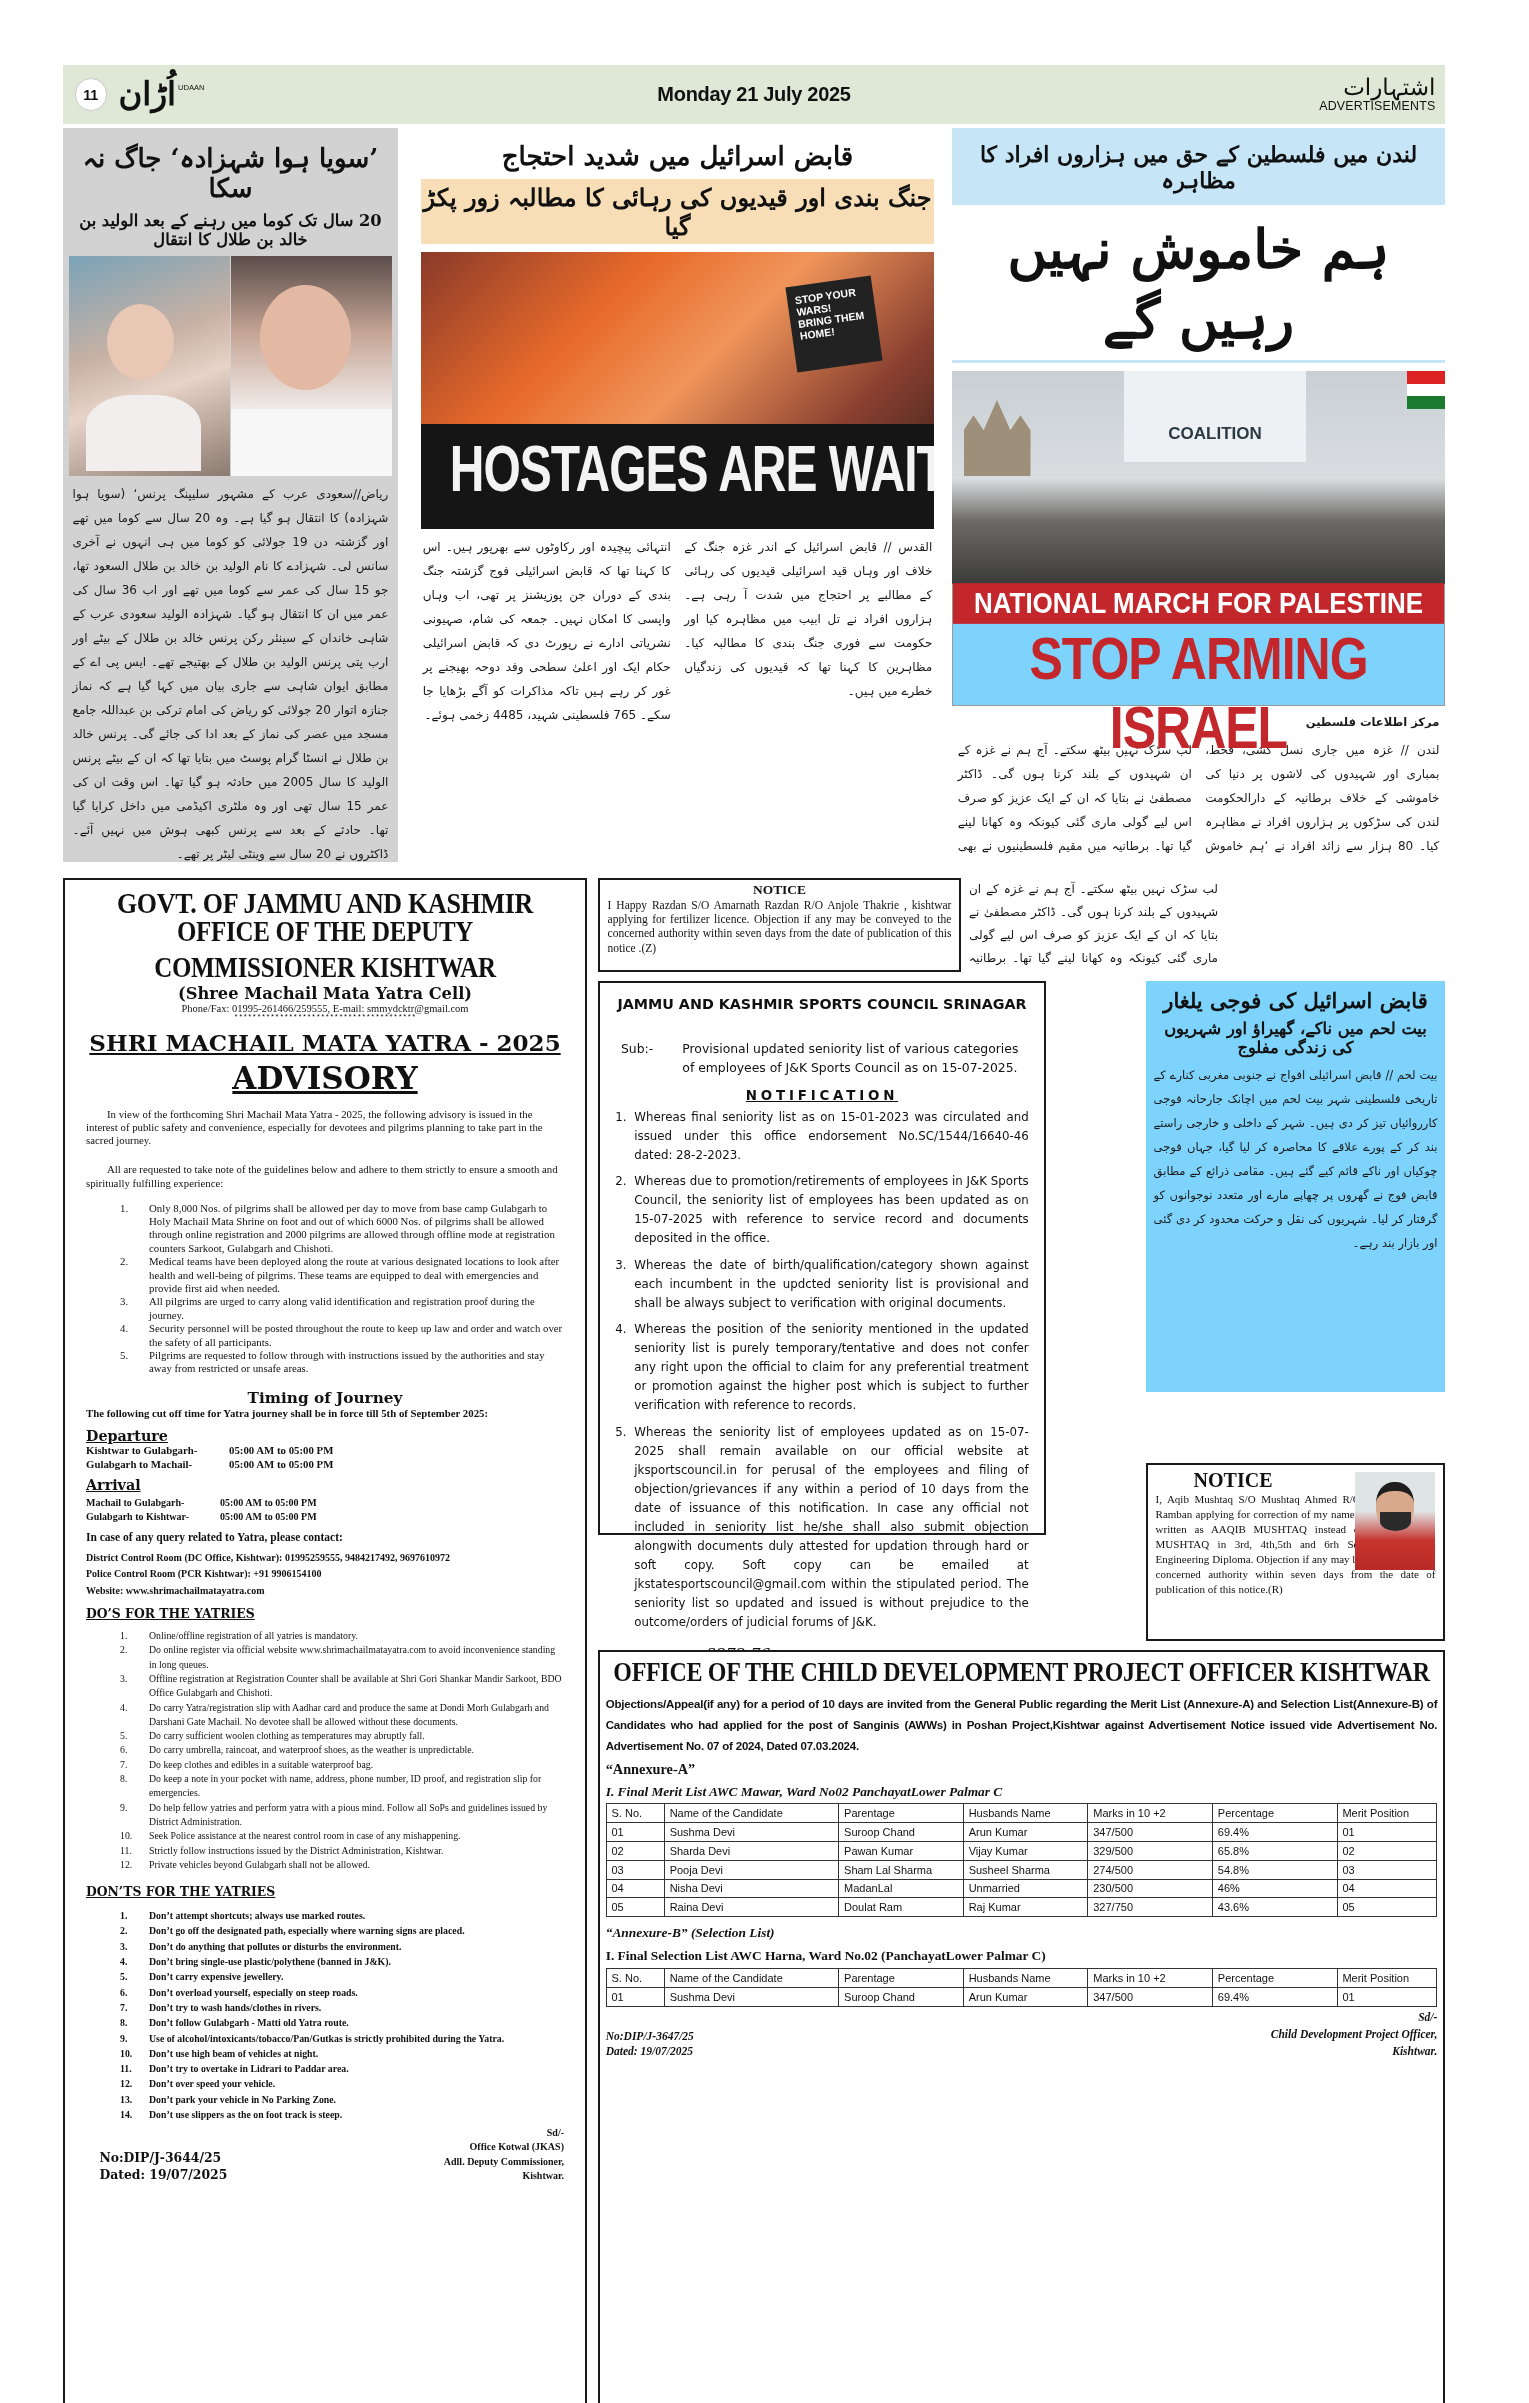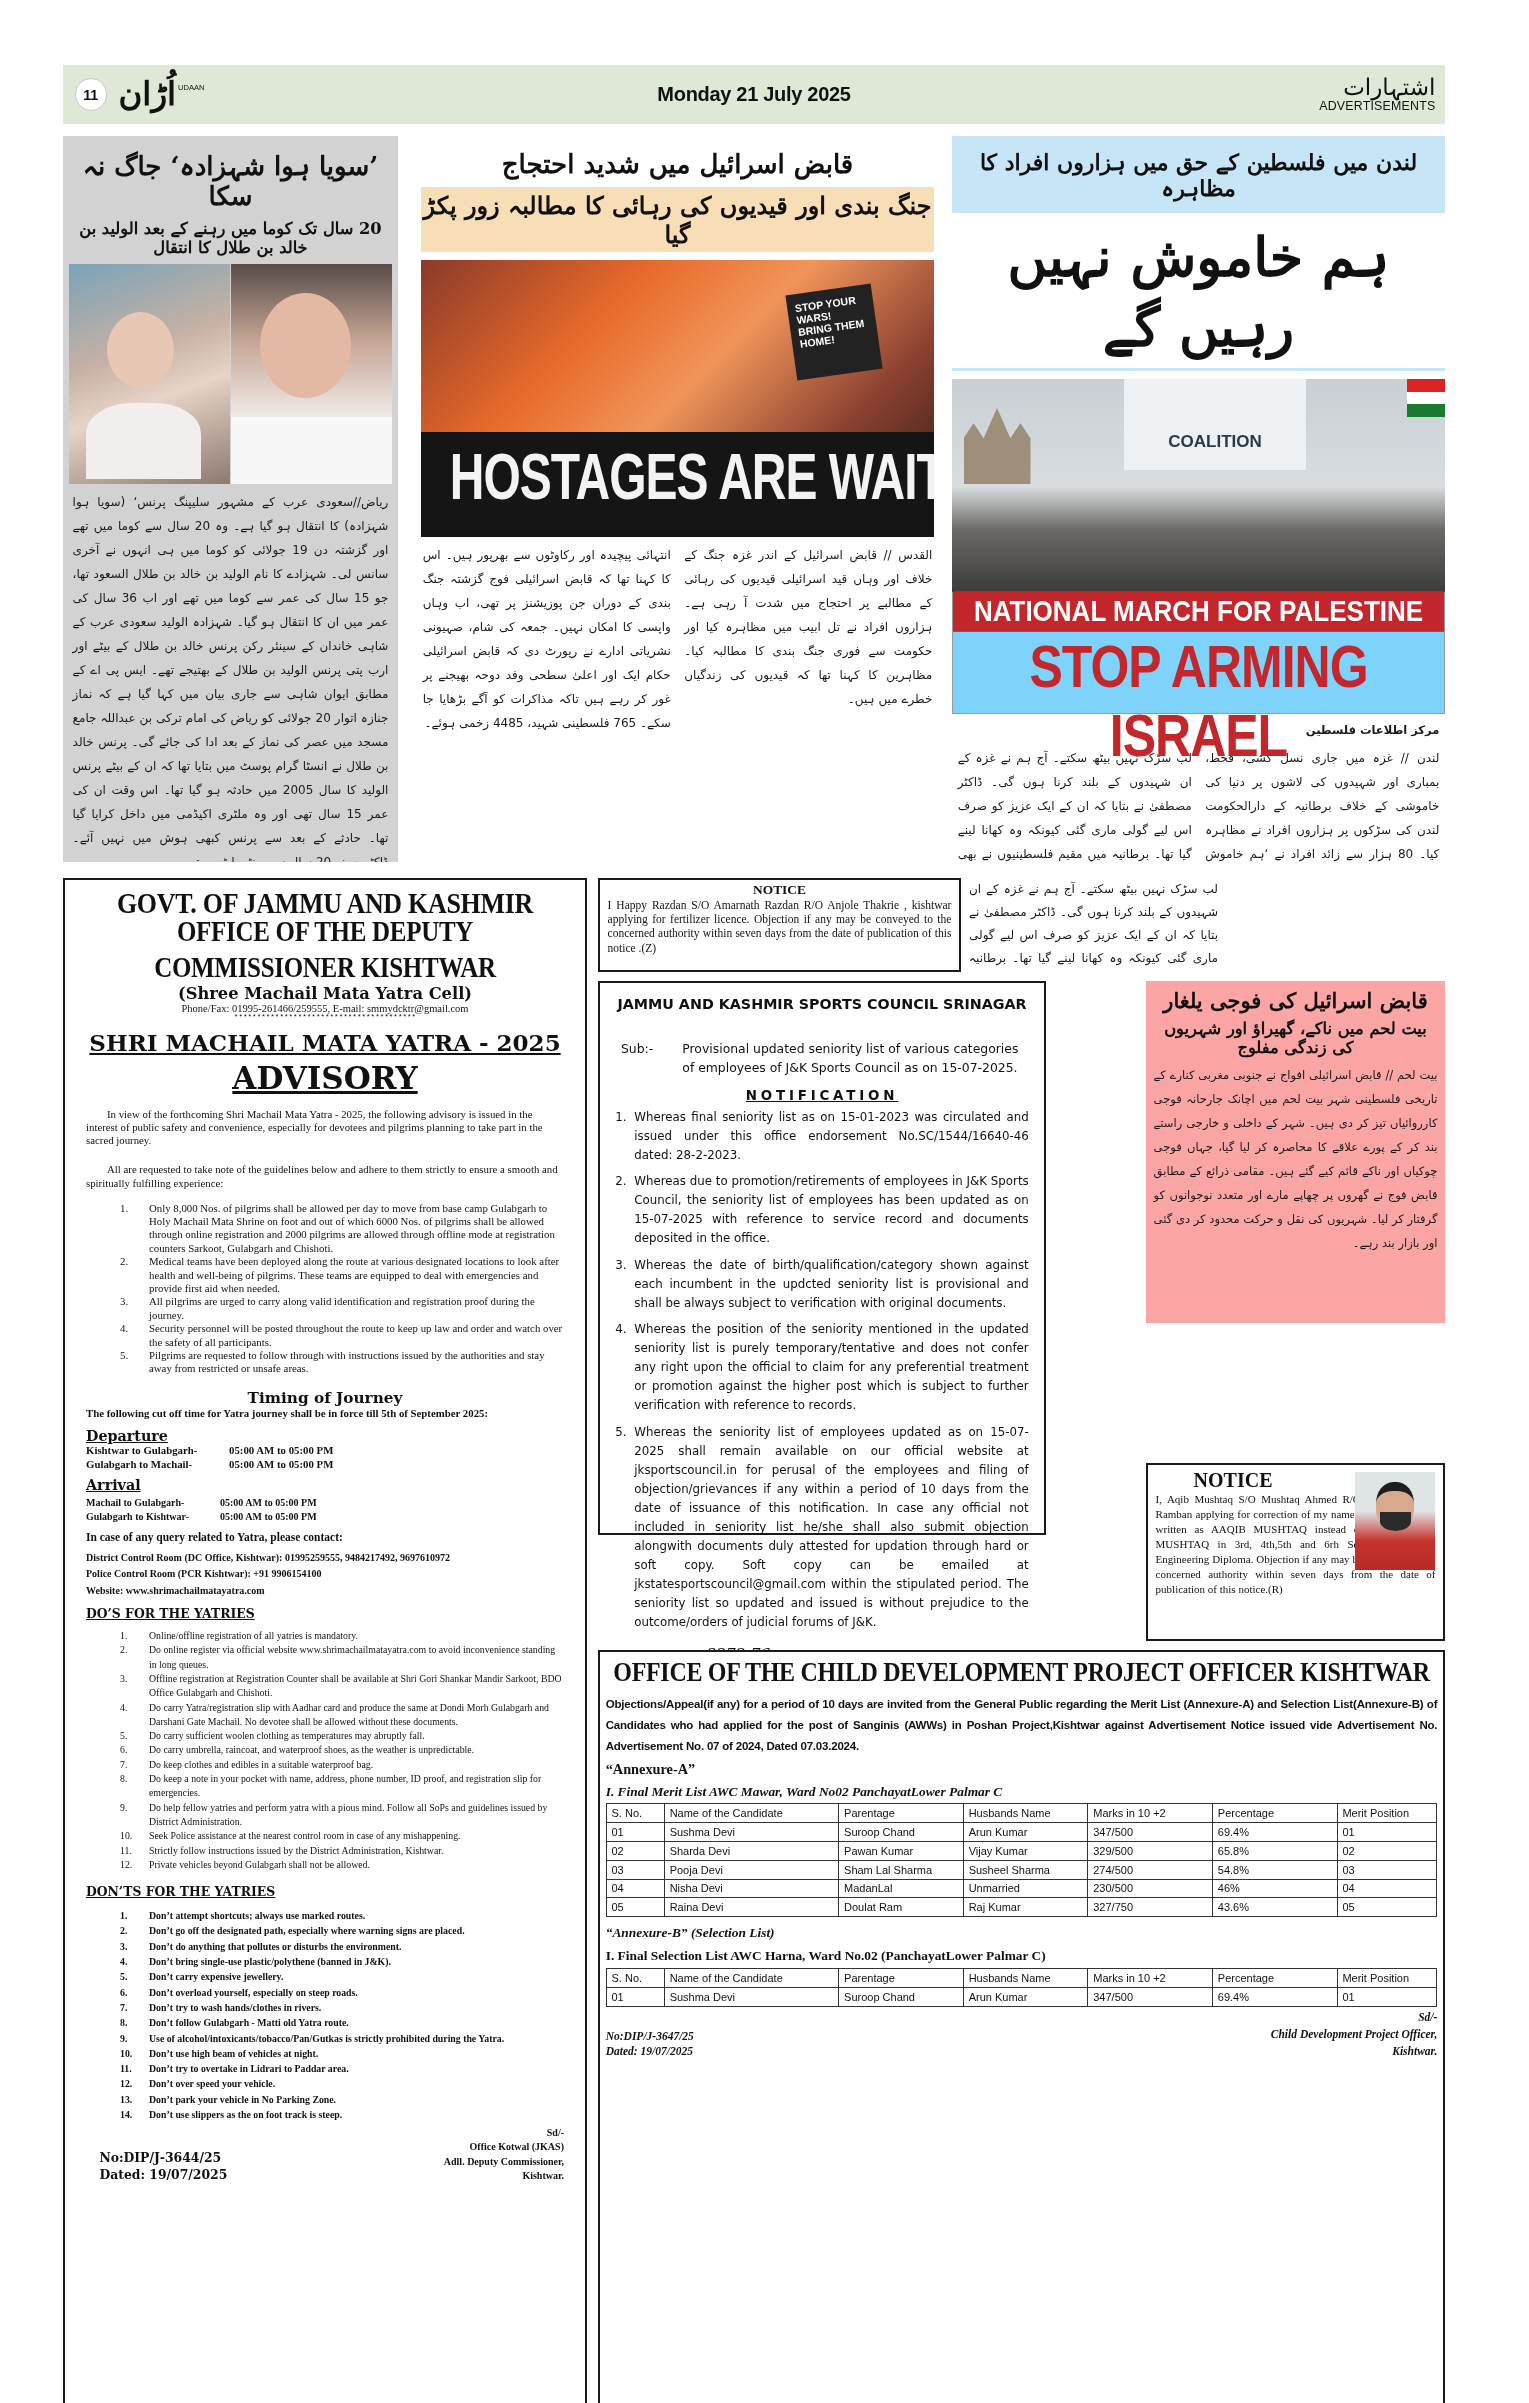--- a/index.html
+++ b/index.html
@@ -11,21 +11,21 @@
   .logo { display: flex; align-items: flex-end; gap: 1.9px; margin-left: 11.5px; }
   .logo .en { font: 7.6px "Liberation Sans", sans-serif; margin-bottom: 19px; }
   .logo .ur { font: bold 32.5px "DejaVu Serif", serif; direction: rtl; line-height: 1; }
   .head-left { display: flex; align-items: flex-start; }
   .date { position: absolute; left: 50%; transform: translateX(-50%); font: bold 20px "Liberation Sans", sans-serif; letter-spacing: -0.3px; }
   .section { text-align: right; }
   .section .ur { font: 23px "DejaVu Serif", serif; direction: rtl; line-height: 1; }
   .section .en { font: 12.4px "Liberation Sans", sans-serif; letter-spacing: 0.2px; }
   
   .news { position: relative; height: 750px; margin-top: 3.8px; }
-  .col { position: absolute; top: 0; bottom: 16px; overflow: hidden; margin-top: 8px; }
+  .col { position: absolute; top: 0; bottom: 16px; overflow: hidden; }
   .col-a { left: 0; width: 335px; background: #d2d2d2; }
   .col-b { left: 354px; width: 521px; }
   .col-c { left: 889px; width: 493px; }
   .urdu { direction: rtl; text-align: justify; font-family: "DejaVu Sans", sans-serif; font-size: 12px; line-height: 24px; color: #1a1a1a; }
   .hl { direction: rtl; text-align: center; font-family: "DejaVu Serif", serif; }
   .photo { position: relative; overflow: hidden; }
   .sub-hl { background: #f8deb7; }
   .blue-band { background: #c6e6f8; }
   
   .ads { position: relative; height: 1539px; }
@@ -350,21 +350,21 @@
           <div style="font:bold 19px 'DejaVu Serif',serif;margin-top:3.8px;">No:DIP/J-1309-P/25</div>
           <div style="font:bold 19px 'DejaVu Serif',serif;">Dated: 19/07/2025</div>
         </div>
         <div class="comic" style="text-align:center;font-size:12px;padding-right:29px;padding-top:17px;">
           <div>Secretary</div>
           <div>J&amp;K Sports Council</div>
         </div>
       </div>
     </div>
 
-    <article style="position:absolute;left:1083px;top:103px;width:299px;height:342px;background:#fca5a5;padding:7.6px 7.6px;overflow:hidden;">
+    <article style="position:absolute;left:1083px;top:103px;width:299px;height:411px;background:#7dd3fc;padding:7.6px 7.6px;overflow:hidden;">
       <h2 class="hl" style="font-size:21px;">قابض اسرائیل کی فوجی یلغار</h2>
       <h3 class="hl" style="font-size:16.3px;margin-top:5.7px;">بیت لحم میں ناکے، گھیراؤ اور شہریوں کی زندگی مفلوج</h3>
       <p class="urdu" style="font-size:11.5px;line-height:24px;margin-top:5.7px;">بیت لحم // قابض اسرائیلی افواج نے جنوبی مغربی کنارے کے تاریخی فلسطینی شہر بیت لحم میں اچانک جارحانہ فوجی کارروائیاں تیز کر دی ہیں۔ شہر کے داخلی و خارجی راستے بند کر کے پورے علاقے کا محاصرہ کر لیا گیا، جہاں فوجی چوکیاں اور ناکے قائم کیے گئے ہیں۔ مقامی ذرائع کے مطابق قابض فوج نے گھروں پر چھاپے مارے اور متعدد نوجوانوں کو گرفتار کر لیا۔ شہریوں کی نقل و حرکت محدود کر دی گئی اور بازار بند رہے۔</p>
     </article>
 
     <div class="box" style="left:1083px;top:585px;width:299px;height:178px;padding:3.8px 7.6px;">
       <div style="position:absolute;right:7.6px;top:7.6px;width:80px;height:98px;background:linear-gradient(180deg,#dfe4e6 0%,#dfe4e6 40%,#c7342e 70%,#b82a26 100%);">
         <div style="position:absolute;left:21px;top:9.6px;width:38px;height:48px;border-radius:45%;background:#d9a98d;border-top:9.6px solid #1e1e1e;"></div>
         <div style="position:absolute;left:25px;top:40px;width:31px;height:19px;border-radius:0 0 50% 50%;background:#2a2a2a;"></div>
       </div>

